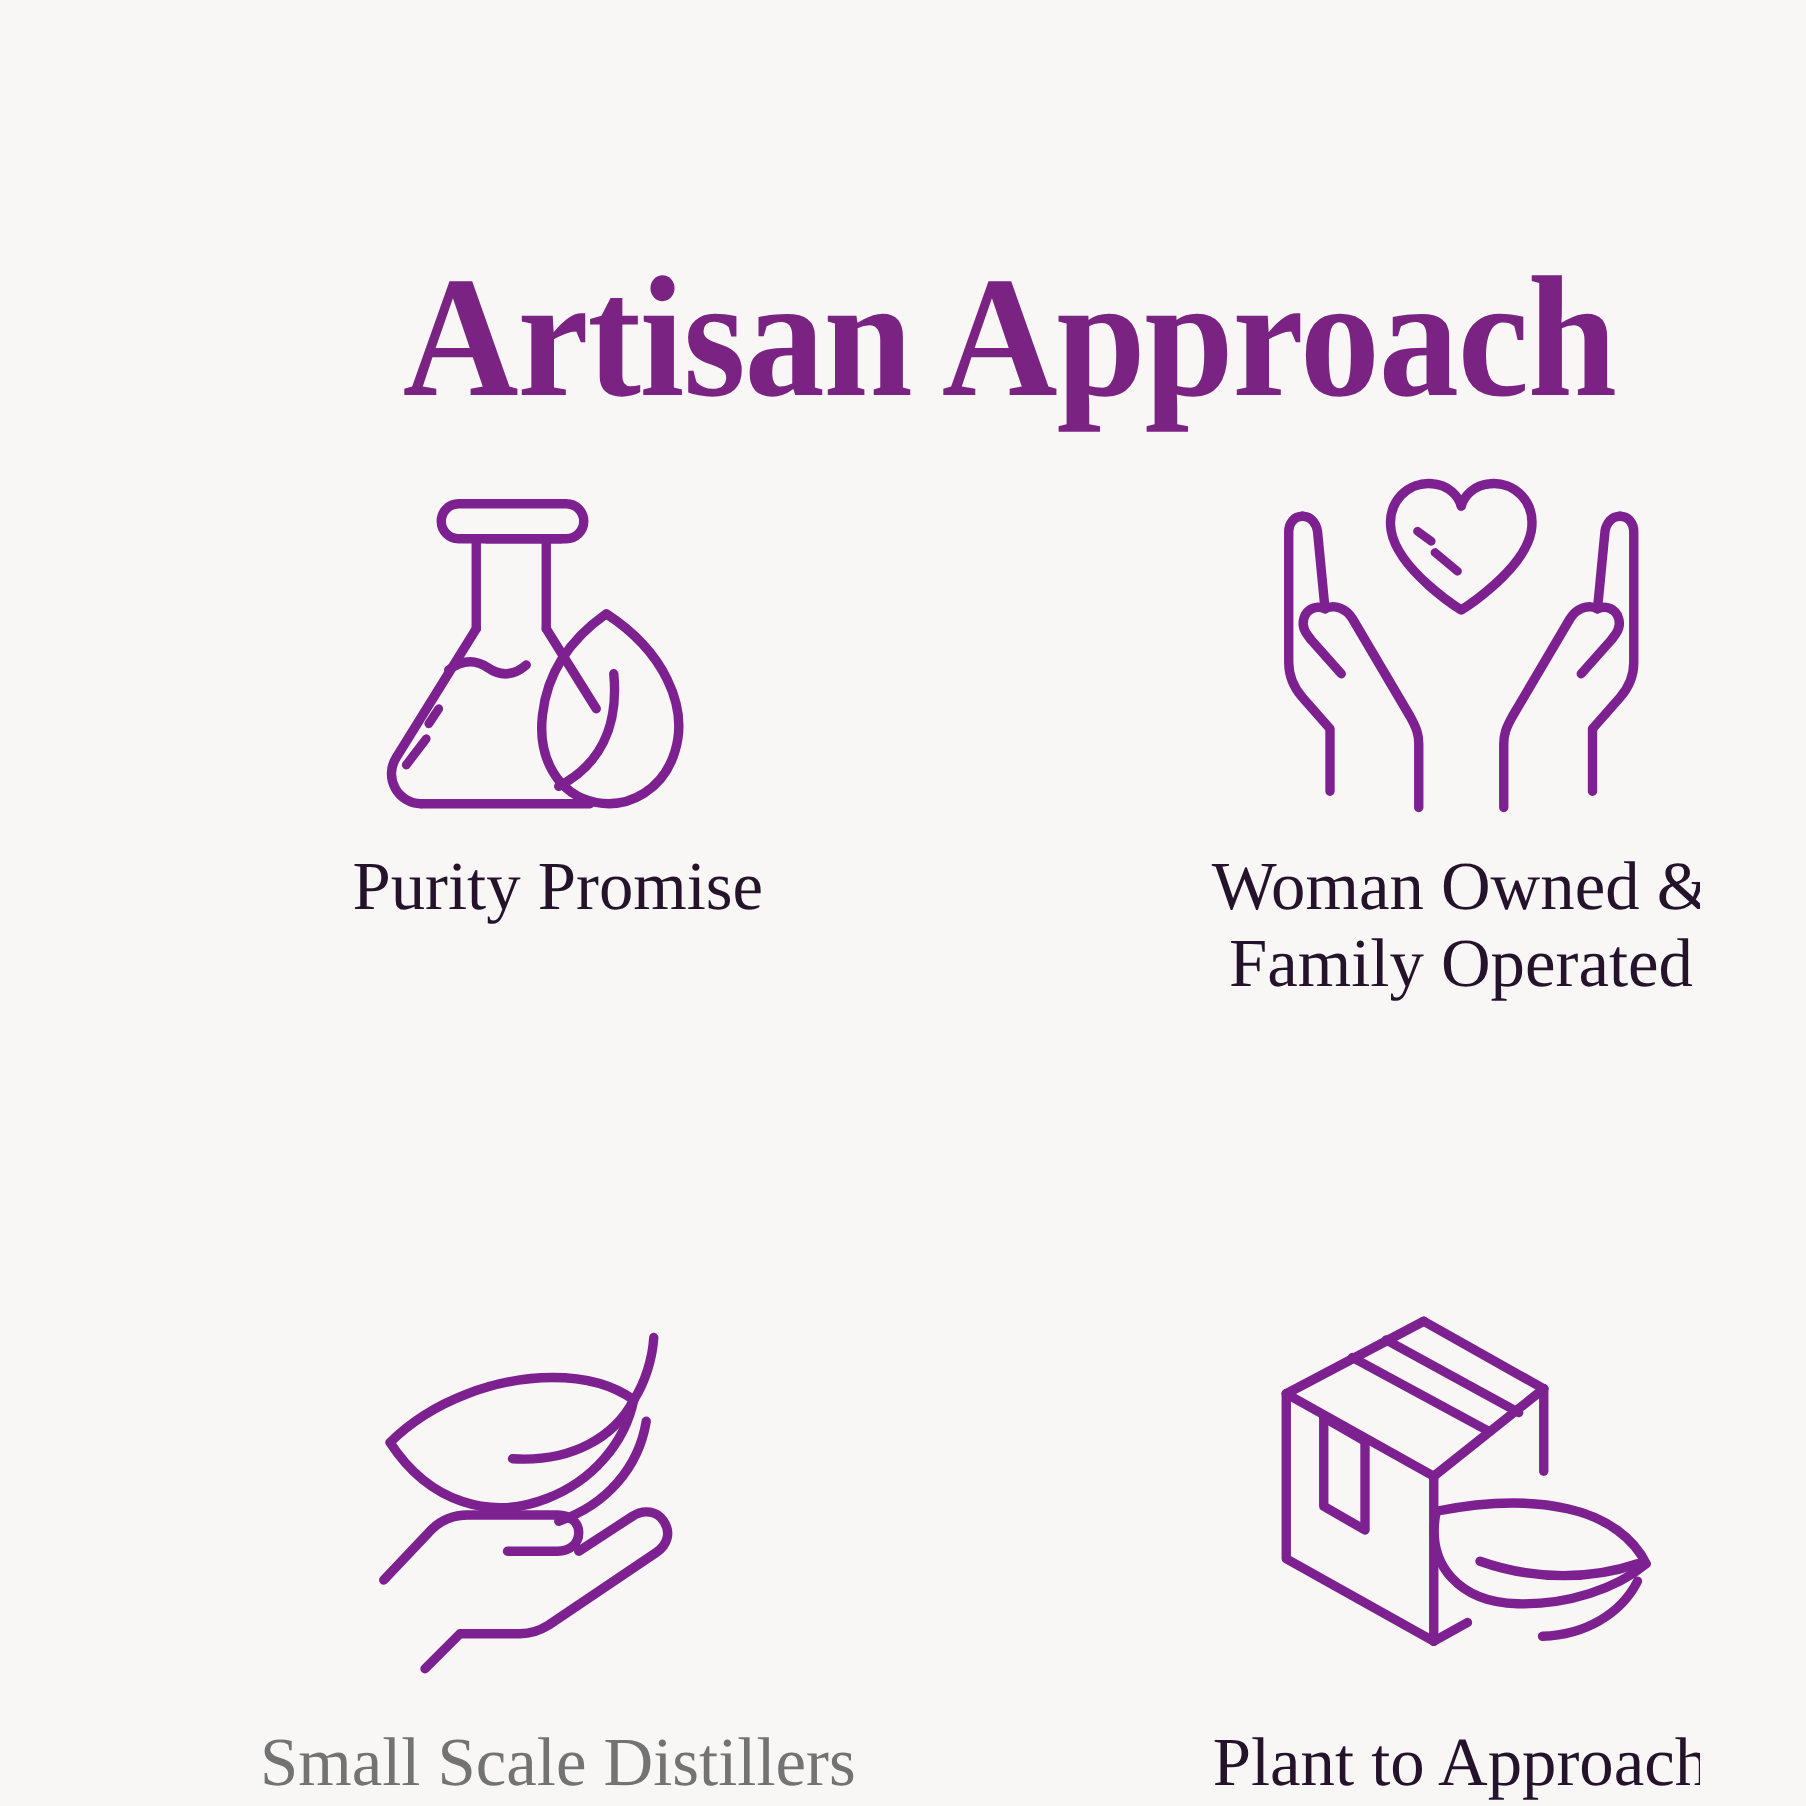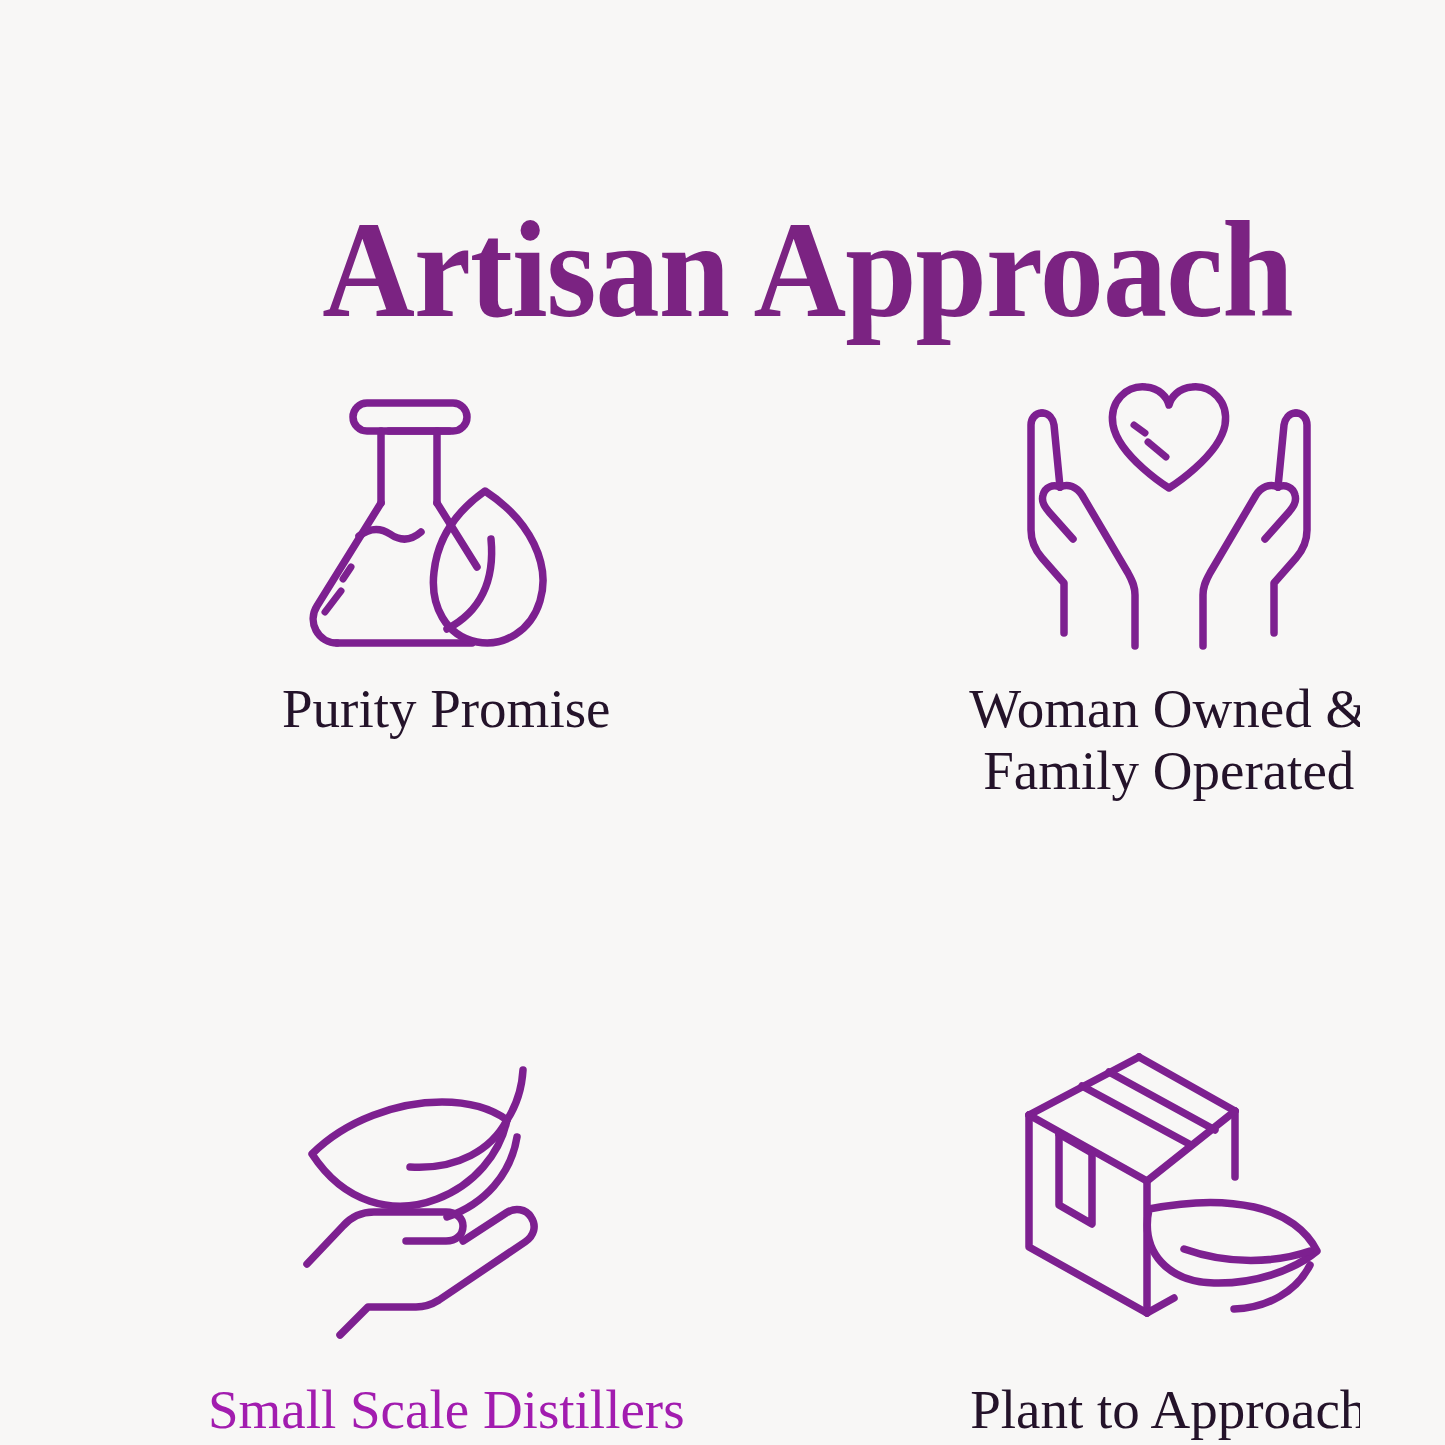--- a/index.html
+++ b/index.html
@@ -201,21 +201,21 @@
           <path class="ln" d="M159 187
                    l43 -28
                    c9 -6 20 -4 25 4
                    c6 9 3 19 -6 25
                    l-86 58
                    c-8 5 -14 7 -23 7
                    h-48
                    l-28 28" stroke="#7d2090"></path>
         </svg>
       </div>
-      <div class="feature-label" style="color: #a21caf; text-align: center;">Small Scale Distillers</div>
+      <div class="feature-label" style="color: #737373; text-align: center;">Small Scale Distillers</div>
     </div>
 
     <div class="cell cell-3">
       <div class="icon-wrap">
         <svg width="300" height="280" viewBox="0 0 300 280" aria-hidden="true">
 
           <path class="ln" d="M10 66 V198 L128 264" stroke="#7d2090"></path>
 
           <path class="ln" d="M128 264 V132" stroke="#7d2090"></path>
 

